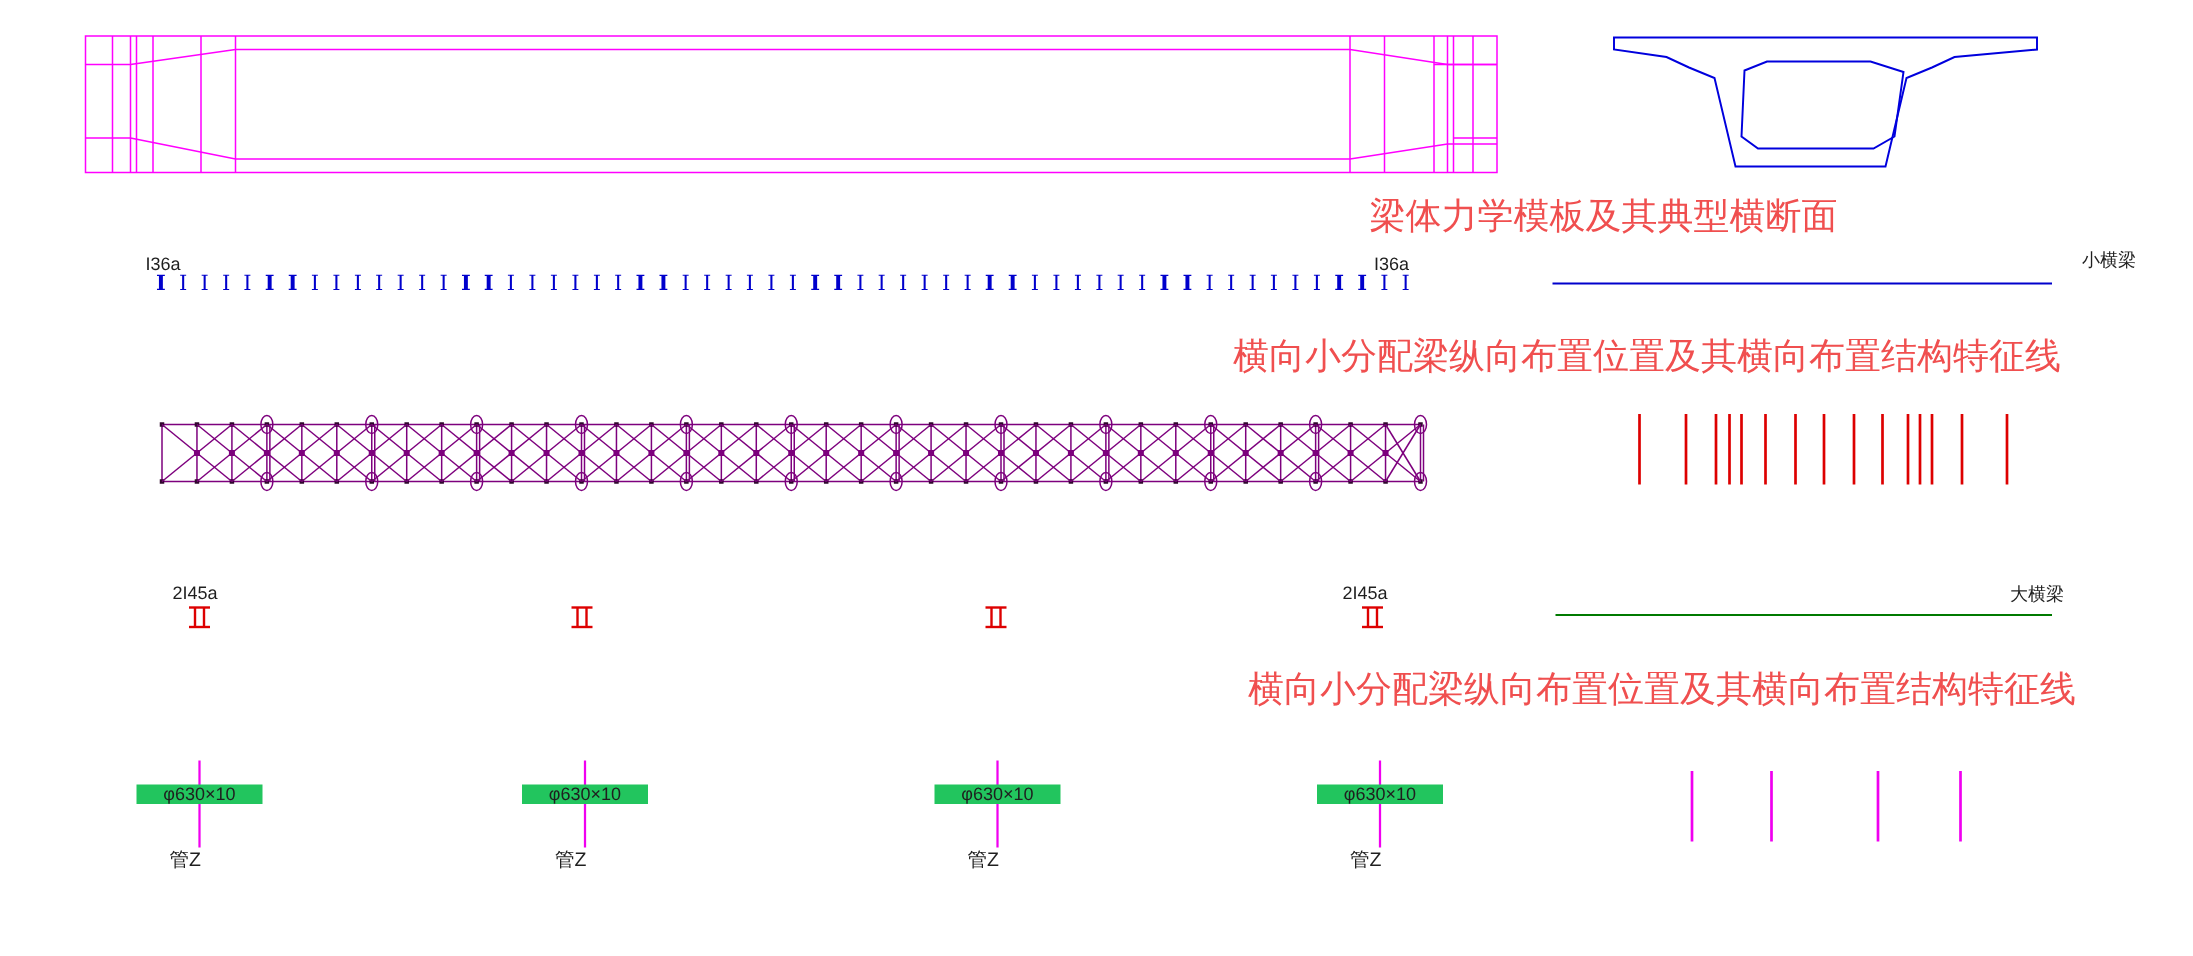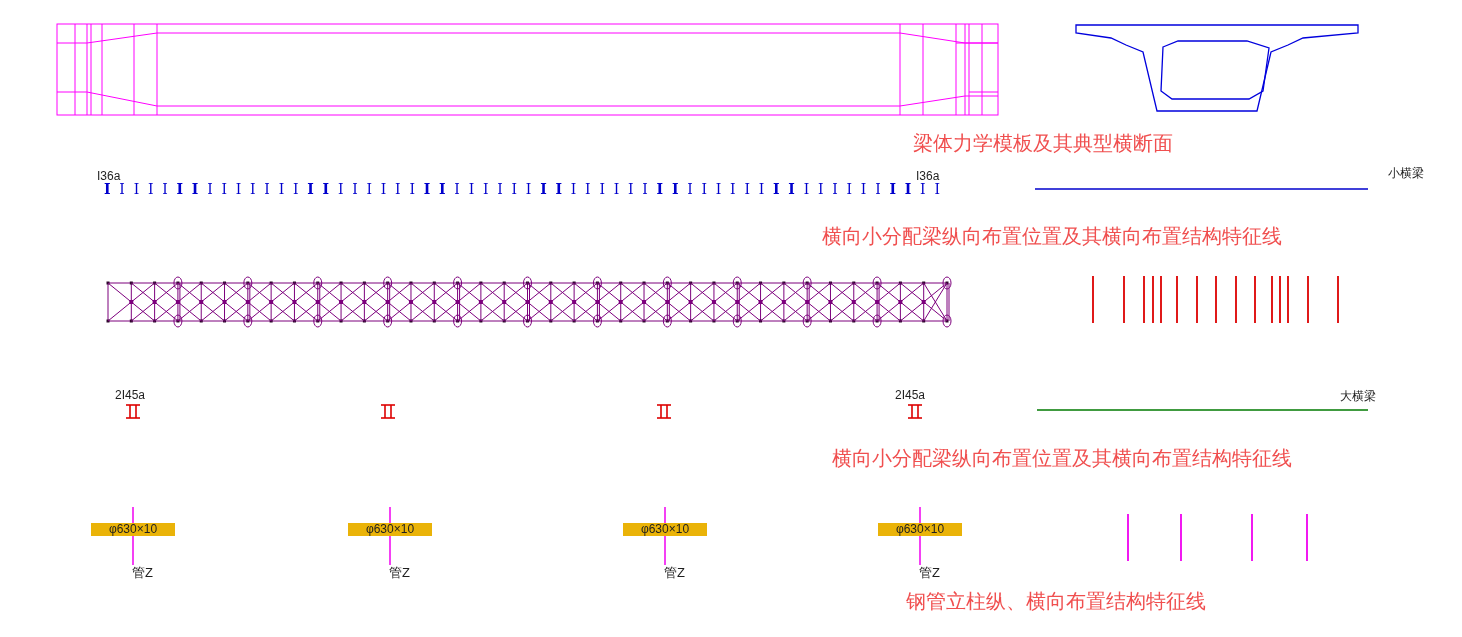--- a/index.html
+++ b/index.html
@@ -11,27 +11,27 @@
   .blueline{stroke:var(--ibeam_blue);stroke-width:1.3;}
   .greenline{stroke:var(--green_feature);stroke-width:1.3;}
   .truss{stroke:var(--truss_purple);stroke-width:1;fill:none;}
   .node{fill:var(--truss_node);}
   .nodeP{fill:var(--truss_purple);}
   .redline{stroke:var(--red_feature);stroke-width:1.8;}
   .purpleline{stroke:var(--pipe_magenta);stroke-width:1.8;}
   .pipeline{stroke:var(--pipe_magenta);stroke-width:1.5;}
   .roman line{stroke:var(--red_feature);stroke-width:1.6;}
   .lbl{position:absolute;color:var(--label_black);white-space:nowrap;line-height:1.1;text-align:right;}
-  .caption{position:absolute;color:var(--caption_red);font-size:20px;white-space:nowrap;line-height:1;}
+  .caption{position:absolute;color:var(--caption_red);font-size:24px;white-space:nowrap;line-height:1;}
   #ibeam-row{position:absolute;left:104px;top:182px;width:836px;display:flex;
              justify-content:space-between;font-family:"DejaVu Serif",serif;
              font-size:14px;line-height:14px;color:var(--ibeam_blue);}
   #ibeam-row span.b{font-weight:bold;}
-  .pipe-size{font-size:12px;text-align:center;background:#eab308;}
-  .pipe-tag{font-size:13px;text-align:right;}
+  .pipe-size{font-size:12px;text-align:center;background:#22c55e;}
+  .pipe-tag{font-size:13px;text-align:left;}
 </style>
 </head>
 <body>
 
 <div id="canvas">
 
   <svg id="drawing" width="1462" height="637">
     <g class="beam">
       <rect x="57" y="24" width="941" height="91"></rect>
       <path d="M75,24 V115 M87,24 V115 M91,24 V115 M102,24 V115 M134,24 V115 M157,24 V115
@@ -425,21 +425,20 @@
   <div class="lbl" style="left:97px;top:170px;font-size:12px">I36a</div>
   <div class="lbl" style="left:916px;top:170px;font-size:12px">I36a</div>
   <div class="lbl" style="left:1388px;top:167px;font-size:12px">小横梁</div>
   <div class="lbl" style="left:115px;top:389px;font-size:12px">2I45a</div>
   <div class="lbl" style="left:895px;top:389px;font-size:12px">2I45a</div>
   <div class="lbl" style="left:1340px;top:390px;font-size:12px">大横梁</div>
 
   <div class="caption" style="left:913px;top:133px">梁体力学模板及其典型横断面</div>
   <div class="caption" style="left:822px;top:226px">横向小分配梁纵向布置位置及其横向布置结构特征线</div>
   <div class="caption" style="left:832px;top:448px">横向小分配梁纵向布置位置及其横向布置结构特征线</div>
-  <div class="caption" style="left:906px;top:591px">钢管立柱纵、横向布置结构特征线</div>
 <div class="lbl pipe-size" style="left: 91px; top: 523px; width: 84px;">φ630×10</div>
     <div class="lbl pipe-tag" style="left: 113px; top: 566px; width: 40px;">管Z</div>
     <div class="lbl pipe-size" style="left: 348px; top: 523px; width: 84px;">φ630×10</div>
     <div class="lbl pipe-tag" style="left: 370px; top: 566px; width: 40px;">管Z</div>
     <div class="lbl pipe-size" style="left: 623px; top: 523px; width: 84px;">φ630×10</div>
     <div class="lbl pipe-tag" style="left: 645px; top: 566px; width: 40px;">管Z</div>
     <div class="lbl pipe-size" style="left: 878px; top: 523px; width: 84px;">φ630×10</div>
     <div class="lbl pipe-tag" style="left: 900px; top: 566px; width: 40px;">管Z</div>
   </div>
 

